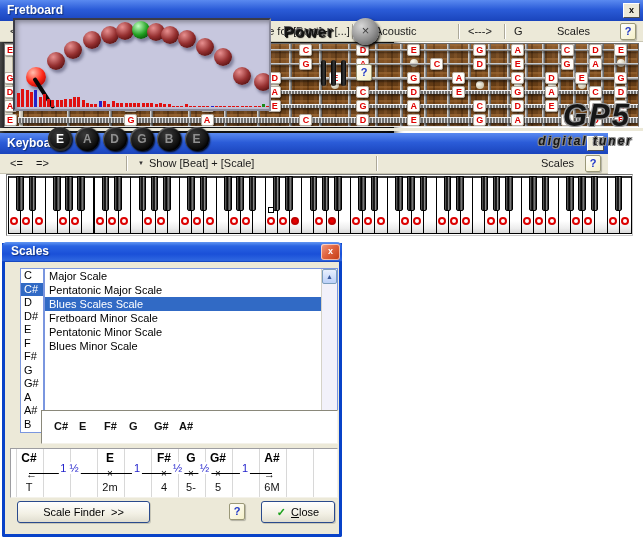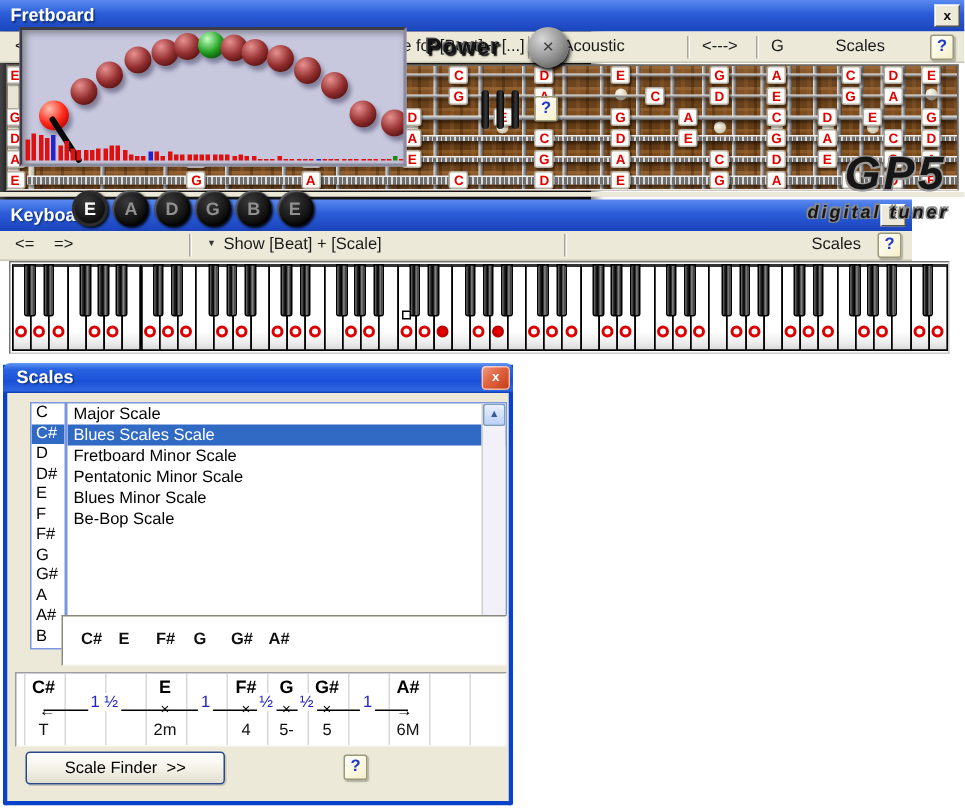--- a/index.html
+++ b/index.html
@@ -472,25 +472,25 @@
         <div class="litem">F</div>
         <div class="litem">F#</div>
         <div class="litem">G</div>
         <div class="litem">G#</div>
         <div class="litem">A</div>
         <div class="litem">A#</div>
         <div class="litem">B</div>
       </div>
     <div class="listbox" id="scalelist" style="left:39px;top:25px;width:294px;height:143px;">
       <div class="litem">Major Scale</div>
+        <div class="litem">Pentatonic Major Scale</div>
         <div class="litem sel">Blues Scales Scale</div>
         <div class="litem">Fretboard Minor Scale</div>
         <div class="litem">Pentatonic Minor Scale</div>
         <div class="litem">Blues Minor Scale</div>
-        <div class="litem">Be-Bop Scale</div>
         <div id="scalesb">
         <div class="sbup">▲</div>
       </div>
     </div>
     <div id="notestrip" style="left:36px;top:167px;width:297px;height:34px;">
         <span class="stripnote" style="left: 12px;">C#</span>
         <span class="stripnote" style="left: 37px;">E</span>
         <span class="stripnote" style="left: 62px;">F#</span>
         <span class="stripnote" style="left: 87px;">G</span>
         <span class="stripnote" style="left: 112px;">G#</span>
@@ -532,20 +532,23 @@
         <div class="ivnote" style="left: 261px;">A#</div>
         <div class="ivdeg" style="left: 261px;">6M</div>
         <div class="ivx" style="left: 261px;"></div>
         <div class="ivarr" style="left: 15px;">←</div>
         <div class="ivarr" style="left: 253px;">→</div>
       </div>
     <div class="xpbtn" style="left:12px;top:258px;width:133px;">
       <span>Scale Finder</span>&nbsp;&nbsp;<span>&gt;&gt;</span>
     </div>
     <div class="helpbtn" style="left:224px;top:260px;">?</div>
+    <div class="xpbtn" style="left:256px;top:258px;width:74px;">
+      <span class="chk">✓</span><u>C</u><span>lose</span>
+    </div>
   </div>
 
   <div id="tw">
     <div id="screen">
         <div class="ball bright" style="left: 11px; top: 47px;"></div>
         <div class="ball" style="left: 32px; top: 32px;"></div>
         <div class="ball" style="left: 49px; top: 21px;"></div>
         <div class="ball" style="left: 68px; top: 11px;"></div>
         <div class="ball" style="left: 86px; top: 6px;"></div>
         <div class="ball" style="left: 101px; top: 2px;"></div>

